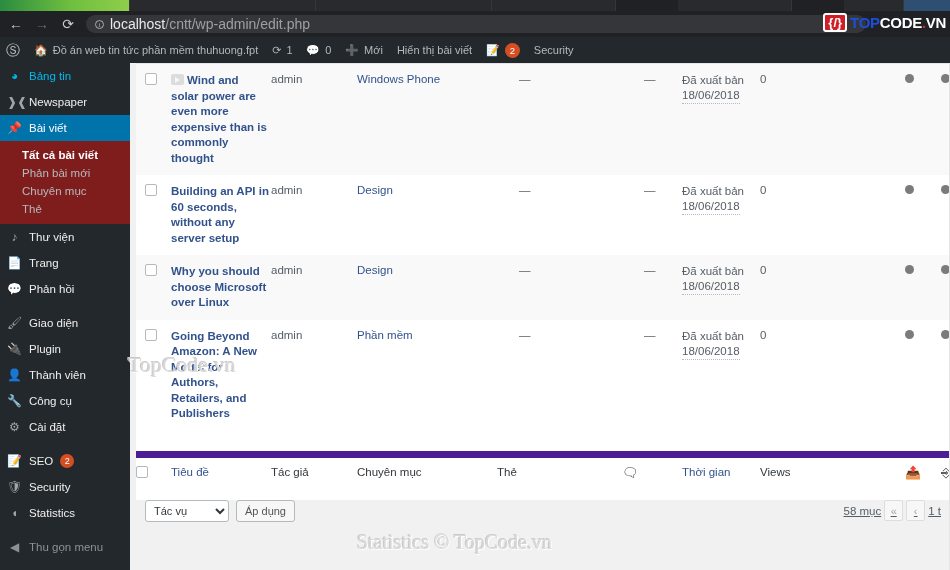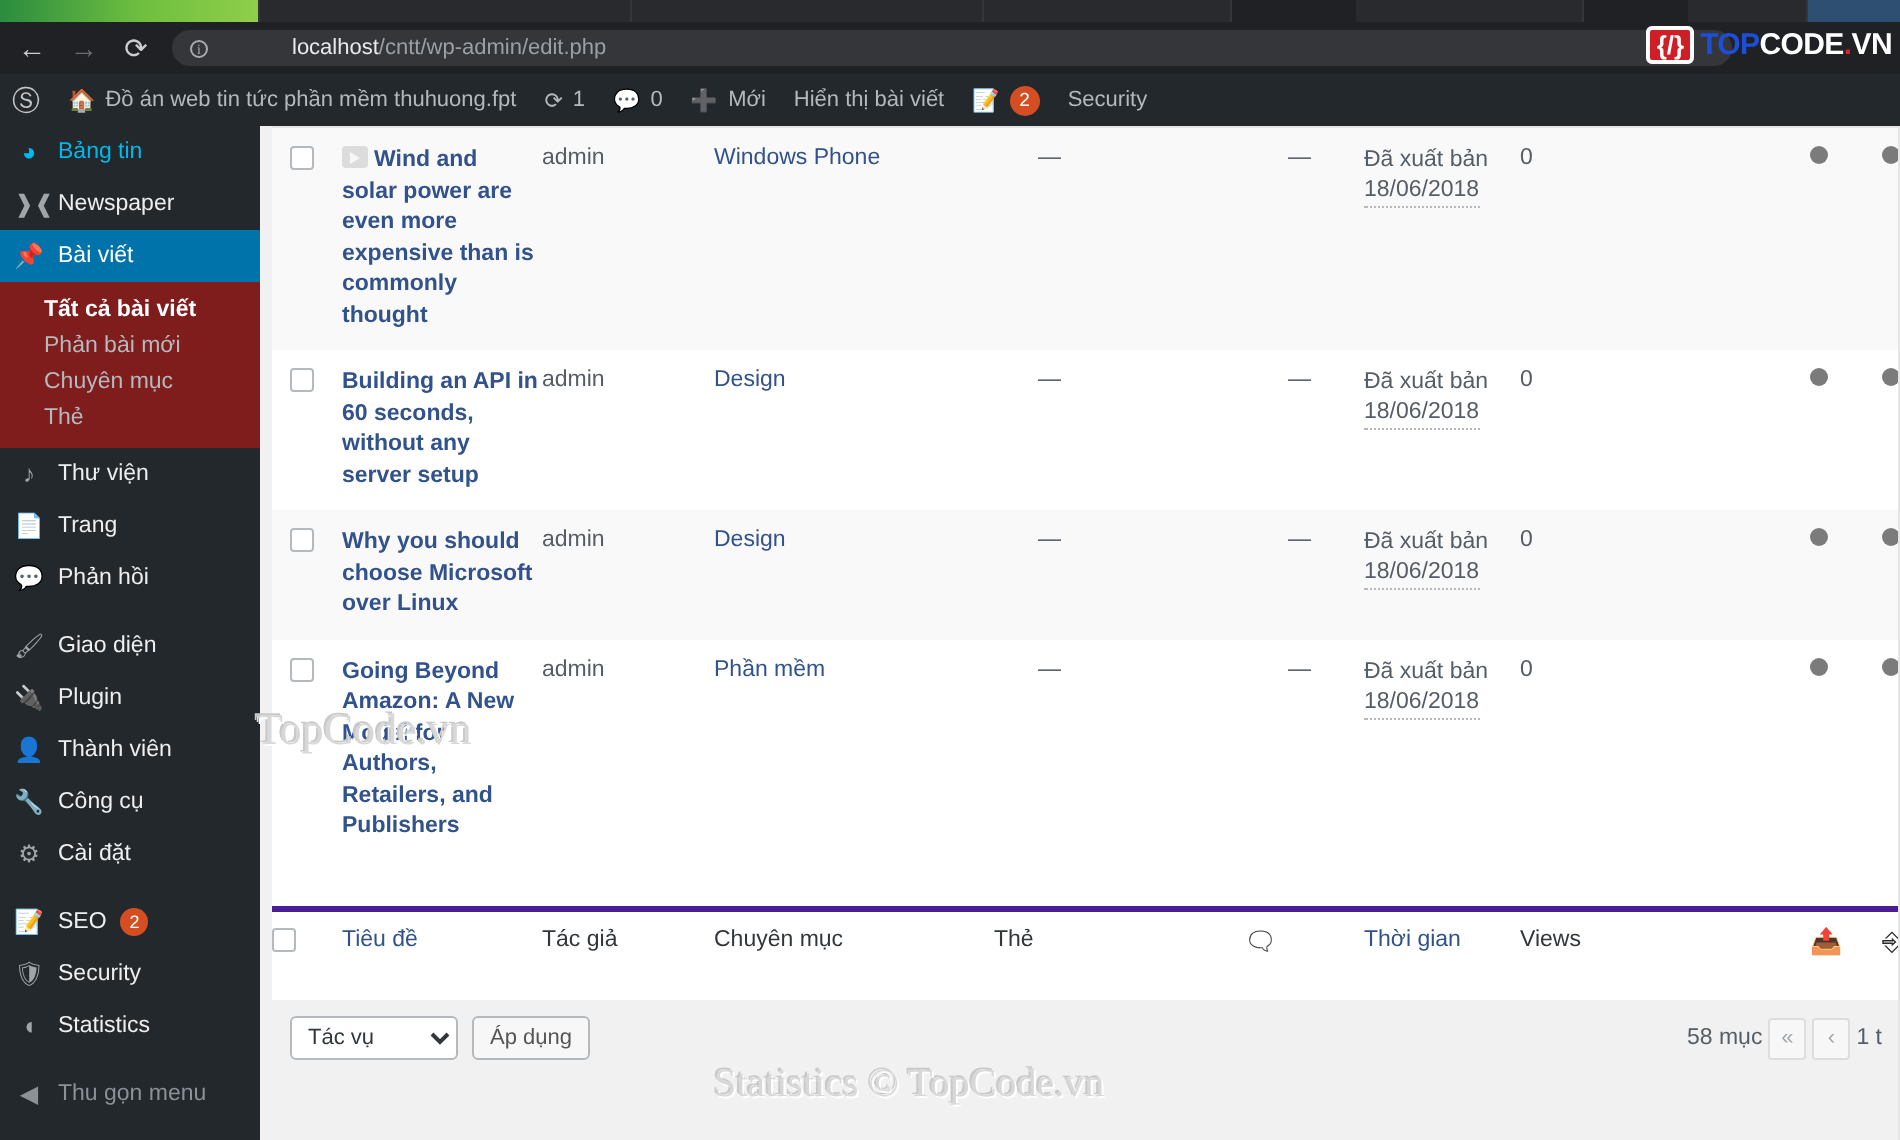--- a/index.html
+++ b/index.html
@@ -37,21 +37,21 @@
   .omnibox {
     flex:1; height:18px; background:#35363a; border-radius:9px;
     display:flex; align-items:center; padding:0 9px; gap:6px;
     max-width:780px;
   }
   .info-i {
     width:9px;height:9px;border:1px solid #a7abaf;border-radius:50%;
     color:#a7abaf;font-size:7px;line-height:8px;text-align:center;
     flex:none; font-family:"Liberation Serif",serif;
   }
-  .urltext { font-size:11px; color:#9aa0a6; white-space:nowrap;margin-left:36px; }
+  .urltext { font-size:14px; color:#9aa0a6; white-space:nowrap; }
   .urltext b { color:#e8eaed; font-weight:400; }
 
   
   .logo-wm {
     position:absolute; right:4px; top:13px; display:flex; align-items:center;
     gap:3px; z-index:60;
   }
   .logo-badge {
     background:#cf1f26; color:#fff; font-weight:bold; font-size:13px;
     padding:1px 3px; border:2px solid #fff; border-radius:3px;
@@ -149,42 +149,42 @@
   }
   .author { color:#555d66; }
   .cat a { color:#32528c; text-decoration:none; }
   .dash-cell { color:#555d66; padding-left:22px;}
   .date-cell { color:#555d66; line-height:15px;}
   .date-cell .d2 { border-bottom:1px dotted #b9b9b9; display:inline-block;}
   .views { color:#555d66; }
   .dot { width:9px;height:9px;border-radius:50%;background:#7b7b7b; display:inline-block;}
   .row-alt { background:#f9f9f9; }
 
-  .tfoot-row td { border-top:3px solid #4c1d95; padding:8px 2px 8px 0; }
+  .tfoot-row td { border-top:7px solid #4c1d95; padding:8px 2px 8px 0; }
   .tfoot-row .hd { color:#32373c; }
   .tfoot-row a.hd { color:#32528c; text-decoration:none;}
   .cmt-ico { font-size:13px; color:#444; line-height:1; }
   .glyph-ico { font-size:13px; color:#2b2b2b; line-height:1; }
 
   
   .bottombar {
-    margin-left:6px; height:38px; display:flex; align-items:center;
+    margin-left:6px; height:38px; display:flex; align-items:flex-start;
     padding:0 9px; gap:7px; position:relative;
   }
   select.bulk {
     width:84px; height:22px; font-size:11px; border:1px solid #b4b9be;
     border-radius:3px; background:#fff; color:#32373c; padding-left:4px;
     font-family:"Liberation Sans",sans-serif;
   }
   .btn {
     height:22px; padding:0 8px; font-size:11px; border:1px solid #b4b9be;
     border-radius:3px; background:#f7f7f7; color:#555; cursor:pointer;
     font-family:"Liberation Sans",sans-serif;
   }
-  .pager { margin-left:auto; display:flex; align-items:center; gap:3px; font-size:11.5px; color:#555d66;}
+  .pager { margin-left:auto; display:flex; align-items:center; gap:3px; font-size:11.5px; color:#555d66;text-decoration:underline;}
   .pbtn {
     width:19px;height:21px;border:1px solid #ddd;background:#f7f7f7;color:#a0a5aa;
     font-size:11px; display:flex; align-items:center; justify-content:center; border-radius:2px;
   }
   .pnum { font-size:11.5px; color:#555d66; }
 
   
   .wm {
     position:absolute; color:#d8d8d8; font-family:"Liberation Serif", serif;
     text-shadow:1px 1px 0 #ffffff, -1px -1px 0 #c9c9c9;

